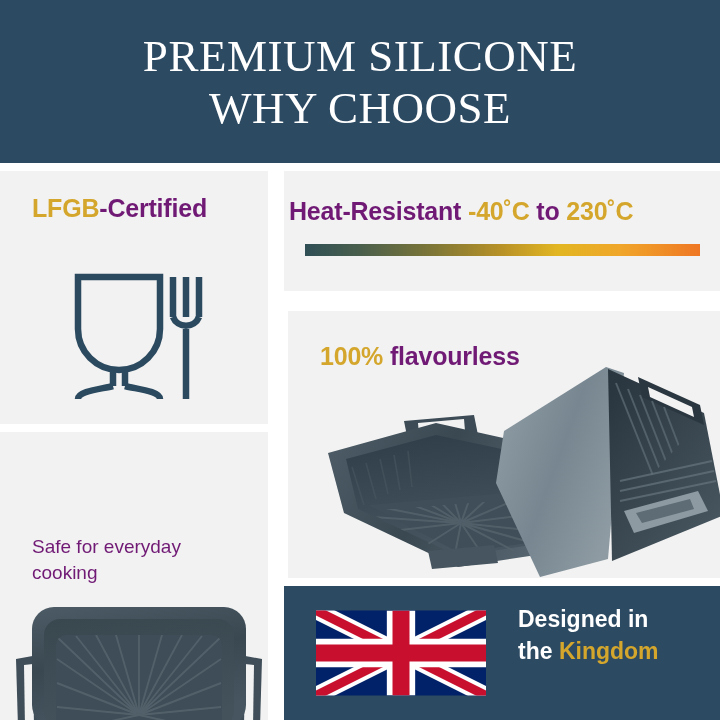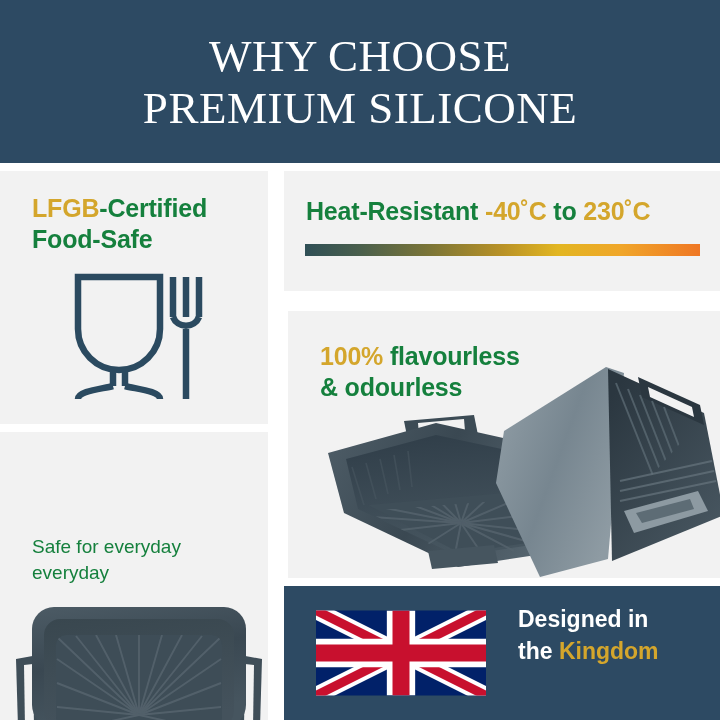--- a/index.html
+++ b/index.html
@@ -45,21 +45,21 @@
   }
 
   #panel-lfgb      { left: 0;   top: 171px; width: 268px; height: 253px; }
   #panel-nontoxic  { left: 0;   top: 432px; width: 268px; height: 288px; }
   #panel-heat      { left: 284px; top: 171px; width: 436px; height: 120px; }
   #panel-flavour   { left: 288px; top: 311px; width: 436px; height: 267px; }
   #panel-uk        { left: 284px; top: 586px; width: 436px; height: 174px; background: #2d4a63; }
 
   
   .gold  { color: #d4a62c; }
-  .navy  { color: #15803d; }
+  .navy  { color: #701a75; }
   .white { color: #ffffff; }
 
   .head-text {
     font-size: 25px;
     font-weight: bold;
     line-height: 31px;
     letter-spacing: -0.2px;
   }
 
   
@@ -70,21 +70,21 @@
   }
   #foodsafe-icon-wrap {
     position: absolute;
     left: 66px; top: 100px;
     width: 140px; height: 135px;
   }
 
   
   #heat-title {
     position: absolute;
-    left: 22px; top: 25px;
+    left: 5px; top: 25px;
     white-space: nowrap;
   }
   #heat-bar {
     position: absolute;
     left: 21px; top: 73px;
     width: 395px; height: 12px;
     background: linear-gradient(to right,
       #2f4f56 0%,
       #4a5f4c 14%,
       #7d7637 32%,
@@ -138,28 +138,27 @@
     width: 190px;
     font-size: 23px;
     font-weight: bold;
     line-height: 32px;
   }
 </style>
 </head>
 <body>
 
 <div id="header">
+  <div class="hline">PREMIUM SILICONE</div>
   <div class="hline">WHY CHOOSE</div>
-  <div class="hline">PREMIUM SILICONE</div>
 </div>
 
 <div class="panel" id="panel-lfgb">
   <div id="lfgb-title" class="head-text">
     <span class="gold">LFGB</span><span class="navy">-Certified</span><br>
-    <span class="navy">Food-Safe</span>
   </div>
 
   <div id="foodsafe-icon-wrap">
     <svg width="140" height="135" viewBox="0 0 140 135" fill="none" stroke="#2b4a60" stroke-width="6.5" stroke-linecap="butt" stroke-linejoin="miter">
 
       <path d="M12 6 L12 58 A41 41 0 0 0 94 58 L94 6 Z"></path>
 
       <path d="M47 99 L47 115"></path>
       <path d="M59 99 L59 115"></path>
 
@@ -273,28 +272,27 @@
       <line x1="312" y1="128" x2="406" y2="108"></line>
       <line x1="312" y1="138" x2="408" y2="118"></line>
     </g>
 
     <path d="M316 148 L390 128 L400 148 L326 170 Z" fill="#8d9aa2"></path>
     <path d="M328 150 L382 136 L386 146 L334 160 Z" fill="#5d6c75"></path>
   </svg>
 
   <div id="flavour-title" class="head-text">
     <span class="gold">100%</span><span class="navy"> flavourless</span><br>
-    <span class="navy">&amp; odourless</span>
   </div>
 </div>
 
 <div class="panel" id="panel-nontoxic">
   <div id="nontoxic-sub" class="navy">
     <span>Safe for everyday</span><br>
-    <span>everyday</span>
+    <span>cooking</span>
   </div>
 
   <svg id="nontoxic-photo" viewBox="0 0 262 140">
     <defs>
       <linearGradient id="gTrayRim" x1="0" y1="0" x2="0.3" y2="1">
         <stop offset="0" stop-color="#4c5b65"></stop>
         <stop offset="0.5" stop-color="#3a4852"></stop>
         <stop offset="1" stop-color="#46555f"></stop>
       </linearGradient>
       <linearGradient id="gTrayIn" x1="0" y1="0" x2="0.2" y2="1">

